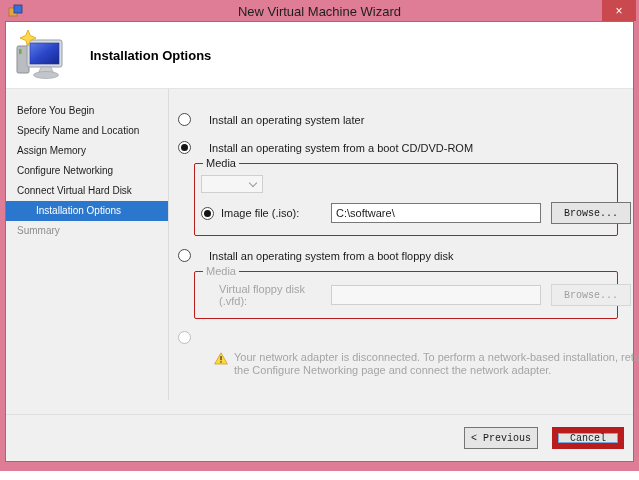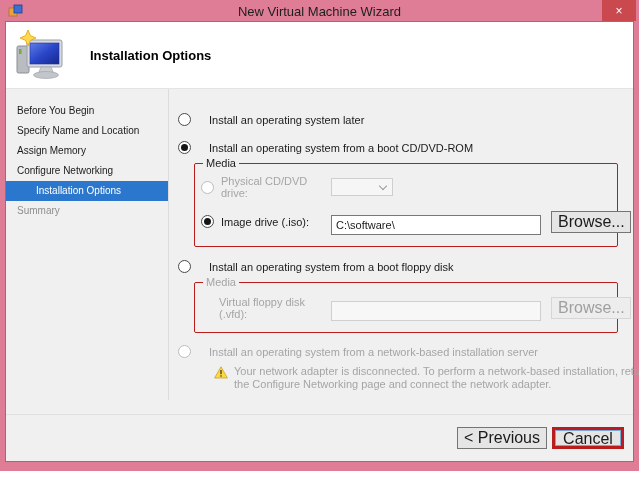--- a/index.html
+++ b/index.html
@@ -59,41 +59,41 @@
     margin:9px 0 0 16px;width:424px;box-sizing:border-box;
     padding:11px 8px 11px 6px;
   }
   .groupbox-label{
     position:absolute;top:-6px;left:8px;background:#f0f0f0;padding:0 3px;font-size:11px;line-height:11px;
   }
   .field-row{display:flex;align-items:center;}
   .label-block{width:130px;display:flex;align-items:center;gap:7px;flex:none;}
   .textfield{
     width:200px;height:16px;border:1px solid #787878;background:#fff;
-    font-family:"Liberation Sans", sans-serif;font-size:11px;color:#1a1a1a;padding:1px 4px;flex:none;margin-top:7px;
+    font-family:"Liberation Sans", sans-serif;font-size:11px;color:#1a1a1a;padding:1px 4px;flex:none;
   }
   .textfield:disabled{border-color:#cfcfcf;background:#f7f7f7;}
   .combo{
     width:62px;height:18px;border:1px solid #cfcfcf;background:#f6f6f6;
     display:flex;align-items:center;justify-content:flex-end;box-sizing:border-box;padding-right:6px;flex:none;
   }
   .chev{width:5px;height:5px;border-right:1px solid #9a9a9a;border-bottom:1px solid #9a9a9a;transform:rotate(45deg);margin-top:-3px;}
   .btn{
-    font-family:Liberation Sans, sans-serif;font-size:16px;height:22px;
+    font-family:Liberation Mono, monospace;font-size:10px;height:22px;
     background:#e5e5e5;border:1px solid #757575;color:#1a1a1a;padding:0 6px;min-width:72px;box-sizing:border-box;
   }
   .btn.small{min-width:80px;}
   .btn:disabled{background:#ededed;border-color:#d6d6d6;color:#9f9f9f;}
-  .btn.default-focus{border:3px solid #b91c1c;box-shadow:inset 0 0 0 1px #7aa7d9;}
+  .btn.default-focus{border:6px solid #b91c1c;box-shadow:inset 0 0 0 1px #7aa7d9;}
   .warning-row{display:flex;gap:6px;margin:7px 0 0 36px;width:452px;}
   .warning-text{color:#a5a5a5;line-height:13px;}
   
   .footer{
     height:46px;flex:none;border-top:1px solid #e0e0e0;background:#f0f0f0;
-    display:flex;align-items:center;justify-content:flex-end;padding-right:9px;
+    display:flex;align-items:center;justify-content:flex-end;gap:9px;padding-right:9px;
   }
   .footer .gap-big{margin-left:5px;}
   .mt14{margin-top:14px;} .mt15{margin-top:15px;} .mt13{margin-top:13px;} .mt12{margin-top:12px;}
   .rowgap{margin-bottom:9px;}
 </style>
 </head>
 <body>
 
 <div class="window">
 
@@ -129,52 +129,49 @@
       </svg>
       <span class="header-title">Installation Options</span>
     </div>
 
     <div class="bodyrow">
       <div class="sidebar">
         <div class="side-item">Before You Begin</div>
         <div class="side-item">Specify Name and Location</div>
         <div class="side-item">Assign Memory</div>
         <div class="side-item">Configure Networking</div>
+        <div class="side-item">Connect Virtual Hard Disk</div>
         <div class="side-item active">Installation Options</div>
         <div class="side-item dimmed">Summary</div>
       </div>
       <div class="vdivider"></div>
 
       <div class="main">
 
         <div class="radio-row mt14">
           <span class="radio"></span>
           <span>Install an operating system later</span>
         </div>
 
         <div class="radio-row mt15">
           <span class="radio checked"></span>
           <span>Install an operating system from a boot CD/DVD-ROM</span>
         </div>
 
         <div class="groupbox">
           <span class="groupbox-label">Media</span>
           <div class="field-row rowgap">
-            <span class="label-block">
-              <span class="radio disabled"></span>
-              <span class="dim-text">Physical CD/DVD drive:</span>
-            </span>
             <span class="combo">
               <span class="chev"></span>
             </span>
           </div>
           <div class="field-row">
             <span class="label-block">
               <span class="radio checked"></span>
-              <span>Image drive (.iso):</span>
+              <span>Image file (.iso):</span>
             </span>
             <input class="textfield" type="text" value="C:\software\" style="">
             <button class="btn small" style="margin-left:10px;">Browse...</button>
           </div>
         </div>
 
         <div class="radio-row mt13">
           <span class="radio"></span>
           <span>Install an operating system from a boot floppy disk</span>
         </div>
@@ -185,21 +182,20 @@
             <span class="label-block" style="padding-left:18px;box-sizing:border-box;">
               <span class="dim-text">Virtual floppy disk (.vfd):</span>
             </span>
             <input class="textfield" type="text" disabled="" value="" style="">
             <button class="btn small" style="margin-left:10px;" disabled="">Browse...</button>
           </div>
         </div>
 
         <div class="radio-row mt12">
           <span class="radio disabled"></span>
-          <span class="dim-text">Install an operating system from a network-based installation server</span>
         </div>
 
         <div class="warning-row">
           <svg width="14" height="13" viewBox="0 0 14 13" style="flex:none;margin-top:1px;">
             <path d="M7 0.8 L13.4 12 H0.6 Z" fill="#ffd73e" stroke="#c9a227" stroke-width="0.8"></path>
             <rect x="6.35" y="4" width="1.3" height="4.2" fill="#3a3a3a"></rect>
             <rect x="6.35" y="9.3" width="1.3" height="1.4" fill="#3a3a3a"></rect>
           </svg>
           <span class="warning-text">Your network adapter is disconnected. To perform a network-based installation, return to the Configure Networking page and connect the network adapter.</span>
         </div>

